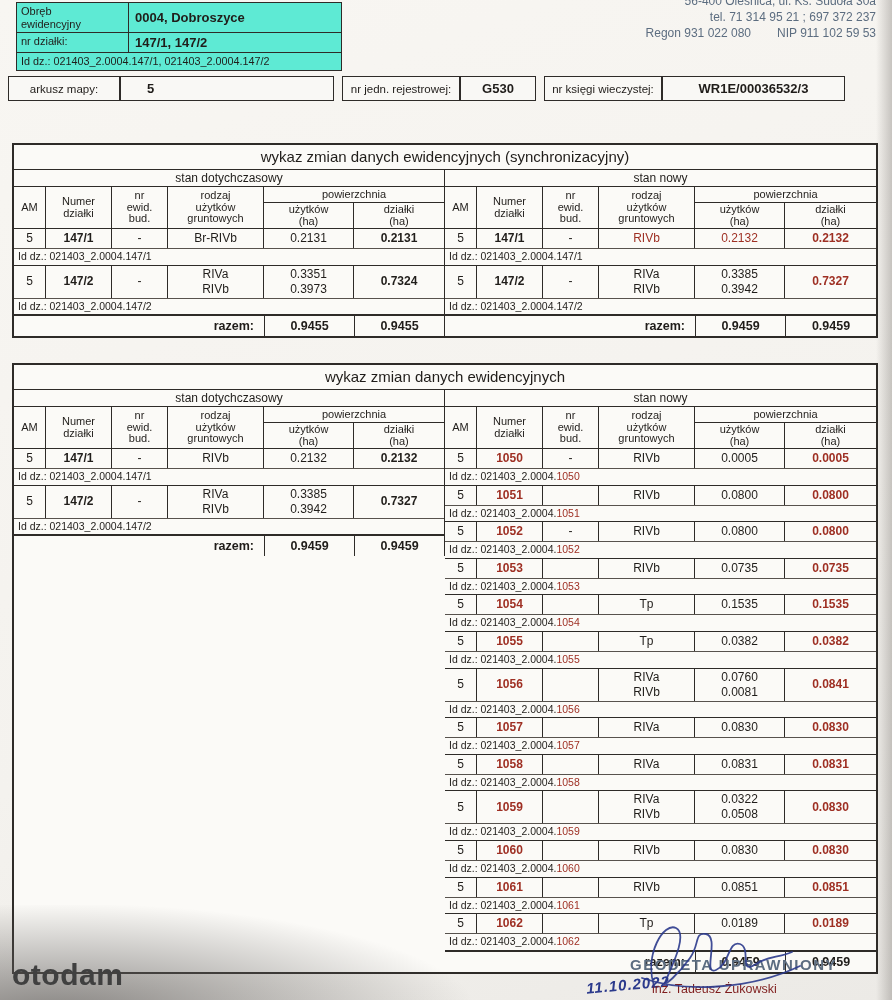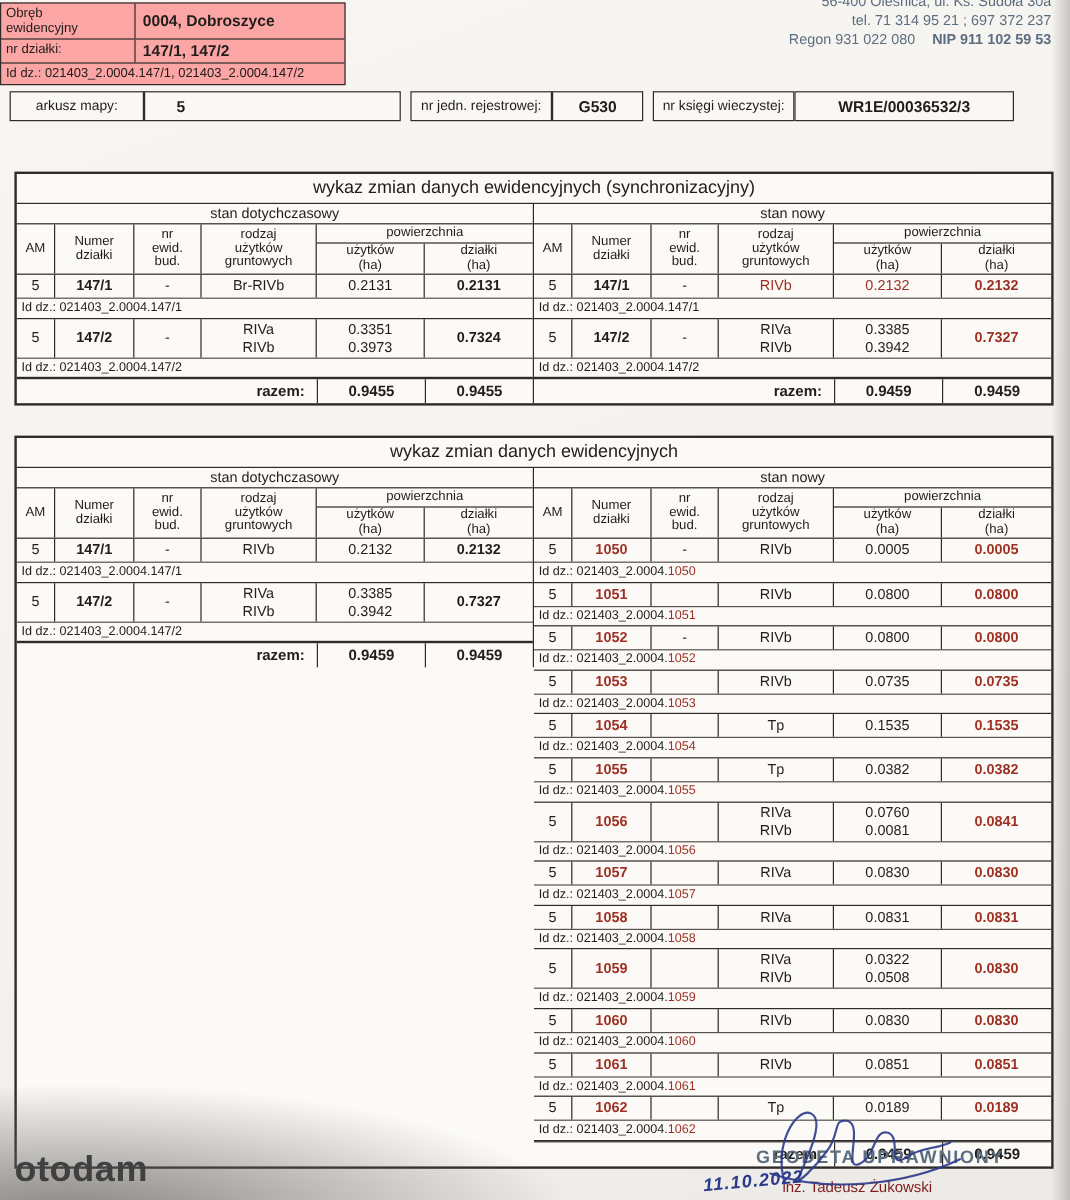--- a/index.html
+++ b/index.html
@@ -15,24 +15,24 @@
   .paper{position:absolute;inset:0;
          background:linear-gradient(160deg,#f8f6f2 0%,#f4f2ee 60%,#eceae6 100%)}
   .shade-right{position:absolute;top:0;right:0;width:16px;height:100%;
          background:linear-gradient(to right,rgba(110,105,100,0),rgba(110,105,100,.35))}
   .shade-bl{position:absolute;left:0;bottom:0;width:470px;height:95px;
          background:radial-gradient(ellipse at 12% 115%,rgba(98,95,93,.75),rgba(98,95,93,0) 72%)}
 
   
   .letterhead{position:absolute;top:-7px;right:16px;text-align:right;
          color:var(--letterhead-ink);font-size:12px;line-height:1.35}
-  .letterhead .nip{font-weight:bold;margin-left:14px}
+  .letterhead .nip{font-weight:normal;margin-left:26px}
 
   
-  .hdrbox{position:absolute;left:0;top:2px;width:288px;border:1px solid var(--line);background:#fca5a5}
+  .hdrbox{position:absolute;left:16px;top:2px;width:326px;border:1px solid var(--line);background:#5eead4}
   .hrow{display:flex;border-bottom:1px solid var(--line)}
   .hlabel{width:112px;border-right:1px solid var(--line);font-size:11px;
           padding:2px 4px;white-space:pre-line;line-height:1.15}
   .hvalue{flex:1;font-weight:bold;font-size:13px;display:flex;align-items:center;padding:2px 6px}
   .hid{font-size:10.8px;padding:2px 4px 3px}
   .hdr2{position:absolute;left:8px;top:76px;display:flex;align-items:stretch;height:25px;font-size:11.5px}
   .h2cell{border:1px solid var(--line);display:flex;align-items:center;justify-content:center;background:#f9f8f5}
   .h2cell.lab{padding:0 0}
   .h2cell.val{font-weight:bold;font-size:13px}
   .w-arklab{width:112px}

